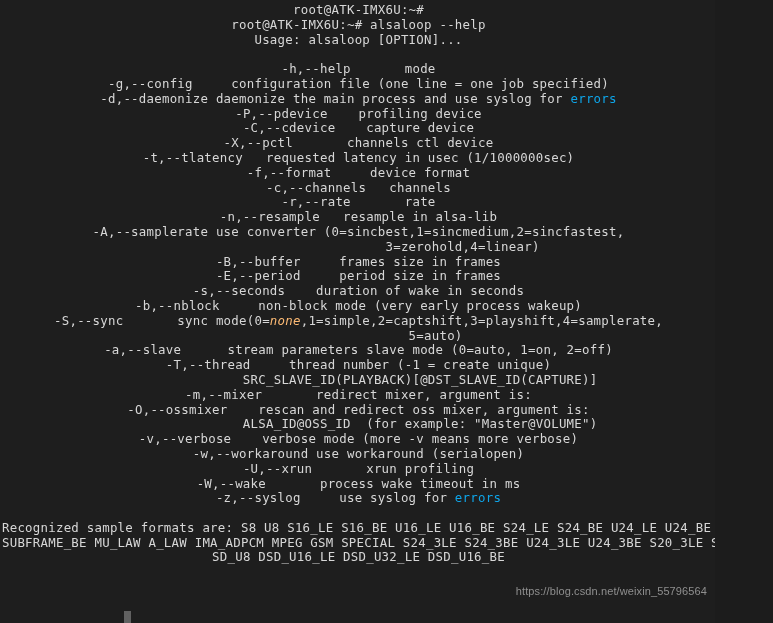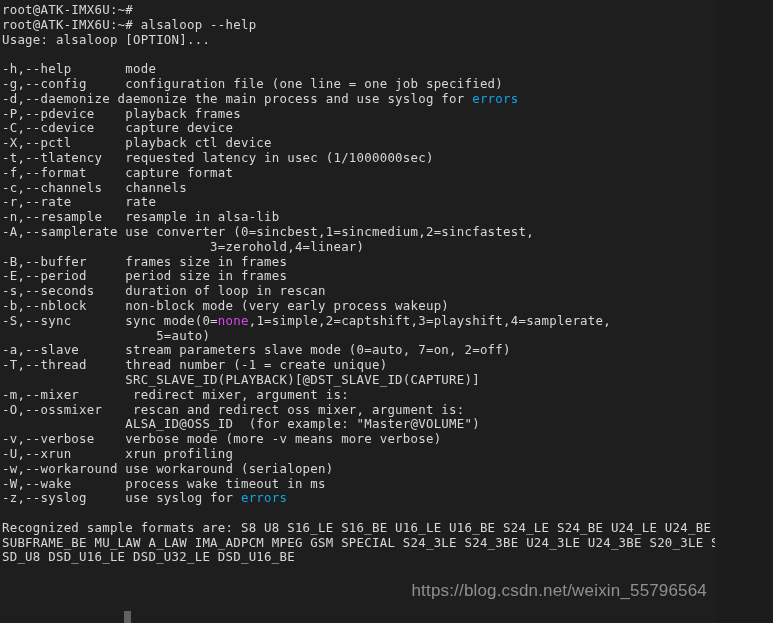--- a/index.html
+++ b/index.html
@@ -13,88 +13,89 @@
     width: 715px;
     height: 623px;
     background: #1e1e1e;
     overflow: hidden;
     font-family: "DejaVu Sans Mono", "Liberation Mono", monospace;
     font-size: 12.4px;
     line-height: 14.8px;
     color: #d7d7d7;
     box-sizing: border-box;
     padding: 3px 0 0 2px;
+    text-align: center;
   }
   .line {
     white-space: pre;
     height: 14.8px;
     letter-spacing: 0.02em;
     overflow: hidden;
   }
   .seg-red { color: #0ea5e9; }
-  .seg-magenta { color: #d946ef; }
+  .seg-magenta { color: #fdba74; font-style: italic; }
   .seg-default { color: #d7d7d7; }
   #cursor {
     position: absolute;
     display: inline-block;
     width: 7px;
     height: 13px;
     background: #6d6d6d;
     opacity: 0.85;
     vertical-align: text-bottom;
   }
   #watermark {
     position: absolute;
     right: 8px;
     bottom: 24px;
     color: #8f8f8f;
     font-family: "Liberation Sans", sans-serif;
-    font-size: 17px;
+    font-size: 11px;
     letter-spacing: 0.01em;
     pointer-events: none;
     user-select: none;
   }
 </style>
 </head>
 <body>
 
 <div id="terminal" style="background: rgb(30, 30, 30); color: rgb(215, 215, 215);">
   <div id="terminal-output">
       <div class="line"><span class="seg-default">root@ATK-IMX6U:~#</span></div>
       <div class="line"><span class="seg-default">root@ATK-IMX6U:~# alsaloop --help</span></div>
       <div class="line"><span class="seg-default">Usage: alsaloop [OPTION]...</span></div>
       <div class="line">&nbsp;</div>
       <div class="line"><span class="seg-default">-h,--help       mode</span></div>
       <div class="line"><span class="seg-default">-g,--config     configuration file (one line = one job specified)</span></div>
       <div class="line"><span class="seg-default">-d,--daemonize daemonize the main process and use syslog for </span><span class="seg-red">errors</span></div>
-      <div class="line"><span class="seg-default">-P,--pdevice    playback frames</span></div>
+      <div class="line"><span class="seg-default">-P,--pdevice    profiling device</span></div>
       <div class="line"><span class="seg-default">-C,--cdevice    capture device</span></div>
-      <div class="line"><span class="seg-default">-X,--pctl       playback ctl device</span></div>
+      <div class="line"><span class="seg-default">-X,--pctl       channels ctl device</span></div>
       <div class="line"><span class="seg-default">-t,--tlatency   requested latency in usec (1/1000000sec)</span></div>
-      <div class="line"><span class="seg-default">-f,--format     capture format</span></div>
+      <div class="line"><span class="seg-default">-f,--format     device format</span></div>
       <div class="line"><span class="seg-default">-c,--channels   channels</span></div>
       <div class="line"><span class="seg-default">-r,--rate       rate</span></div>
       <div class="line"><span class="seg-default">-n,--resample   resample in alsa-lib</span></div>
       <div class="line"><span class="seg-default">-A,--samplerate use converter (0=sincbest,1=sincmedium,2=sincfastest,</span></div>
       <div class="line"><span class="seg-default">                           3=zerohold,4=linear)</span></div>
       <div class="line"><span class="seg-default">-B,--buffer     frames size in frames</span></div>
       <div class="line"><span class="seg-default">-E,--period     period size in frames</span></div>
-      <div class="line"><span class="seg-default">-s,--seconds    duration of loop in rescan</span></div>
+      <div class="line"><span class="seg-default">-s,--seconds    duration of wake in seconds</span></div>
       <div class="line"><span class="seg-default">-b,--nblock     non-block mode (very early process wakeup)</span></div>
       <div class="line"><span class="seg-default">-S,--sync       sync mode(0=</span><span class="seg-magenta">none</span><span class="seg-default">,1=simple,2=captshift,3=playshift,4=samplerate,</span></div>
       <div class="line"><span class="seg-default">                    5=auto)</span></div>
-      <div class="line"><span class="seg-default">-a,--slave      stream parameters slave mode (0=auto, 7=on, 2=off)</span></div>
+      <div class="line"><span class="seg-default">-a,--slave      stream parameters slave mode (0=auto, 1=on, 2=off)</span></div>
       <div class="line"><span class="seg-default">-T,--thread     thread number (-1 = create unique)</span></div>
       <div class="line"><span class="seg-default">                SRC_SLAVE_ID(PLAYBACK)[@DST_SLAVE_ID(CAPTURE)]</span></div>
       <div class="line"><span class="seg-default">-m,--mixer       redirect mixer, argument is:</span></div>
       <div class="line"><span class="seg-default">-O,--ossmixer    rescan and redirect oss mixer, argument is:</span></div>
       <div class="line"><span class="seg-default">                ALSA_ID@OSS_ID  (for example: "Master@VOLUME")</span></div>
       <div class="line"><span class="seg-default">-v,--verbose    verbose mode (more -v means more verbose)</span></div>
+      <div class="line"><span class="seg-default">-w,--workaround use workaround (serialopen)</span></div>
       <div class="line"><span class="seg-default">-U,--xrun       xrun profiling</span></div>
-      <div class="line"><span class="seg-default">-w,--workaround use workaround (serialopen)</span></div>
       <div class="line"><span class="seg-default">-W,--wake       process wake timeout in ms</span></div>
       <div class="line"><span class="seg-default">-z,--syslog     use syslog for </span><span class="seg-red">errors</span></div>
       <div class="line">&nbsp;</div>
       <div class="line"><span class="seg-default">Recognized sample formats are: S8 U8 S16_LE S16_BE U16_LE U16_BE S24_LE S24_BE U24_LE U24_BE S32_LE S32_BE</span></div>
       <div class="line"><span class="seg-default">SUBFRAME_BE MU_LAW A_LAW IMA_ADPCM MPEG GSM SPECIAL S24_3LE S24_3BE U24_3LE U24_3BE S20_3LE S20_3BE U20_3LE</span></div>
       <div class="line"><span class="seg-default">SD_U8 DSD_U16_LE DSD_U32_LE DSD_U16_BE</span></div>
       <div class="line">&nbsp;</div>
     </div>
   <div id="cursor" style="left: 124.04px; top: 610.8px; background: rgb(109, 109, 109);"></div>
   <div id="watermark">https://blog.csdn.net/weixin_55796564</div>

